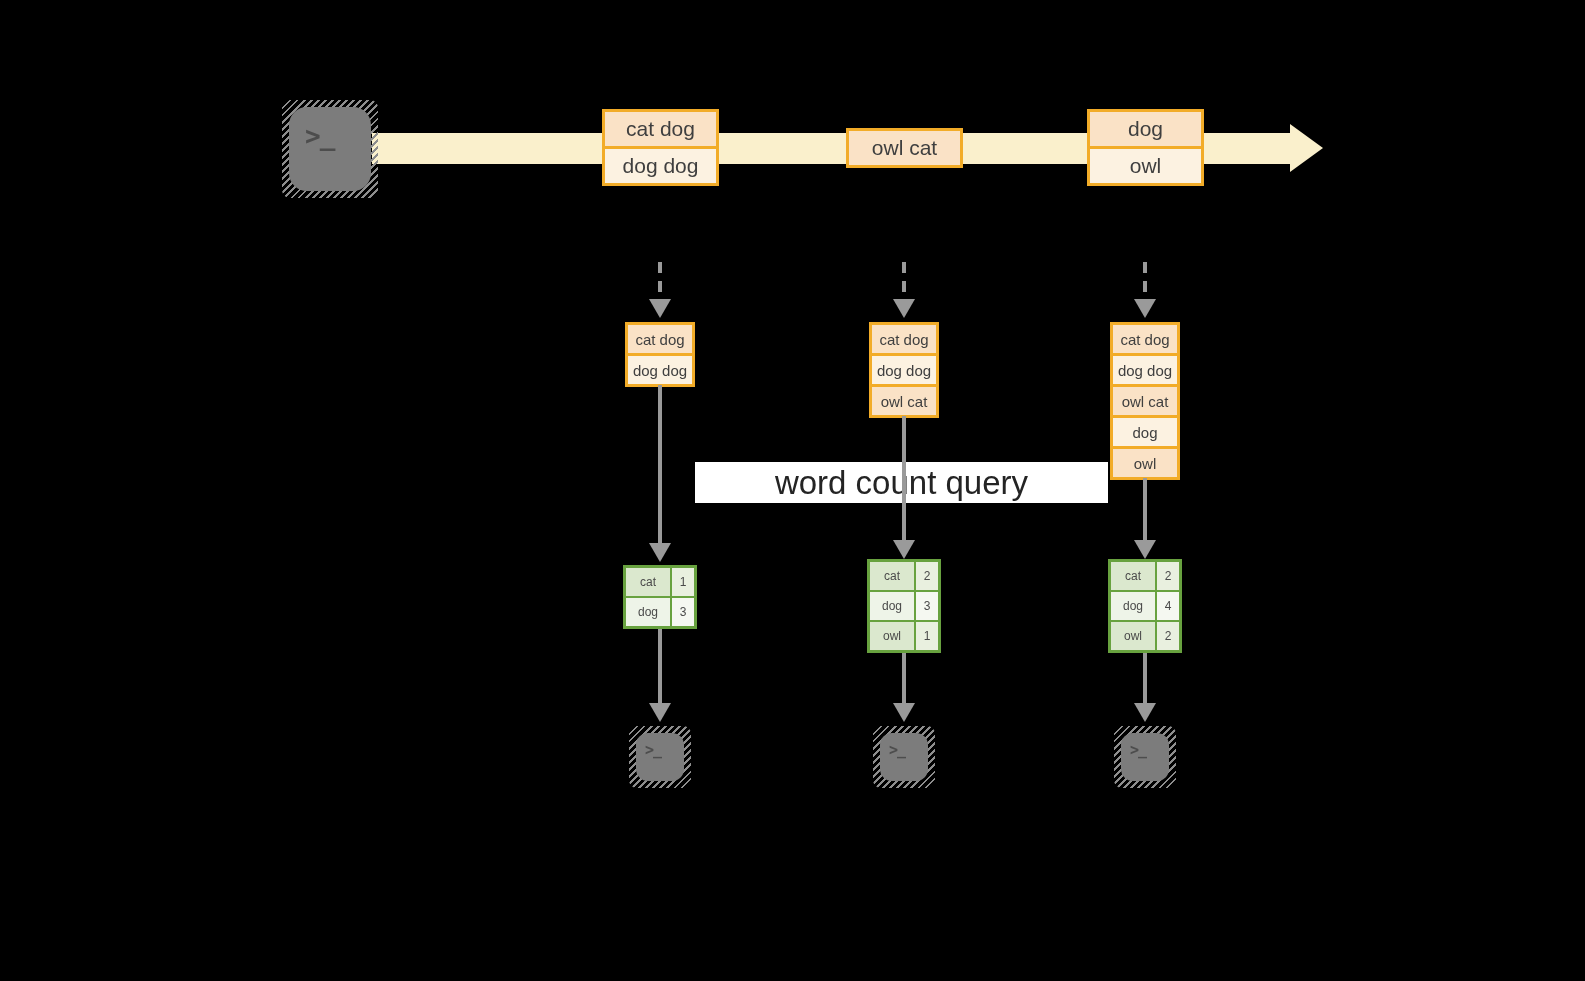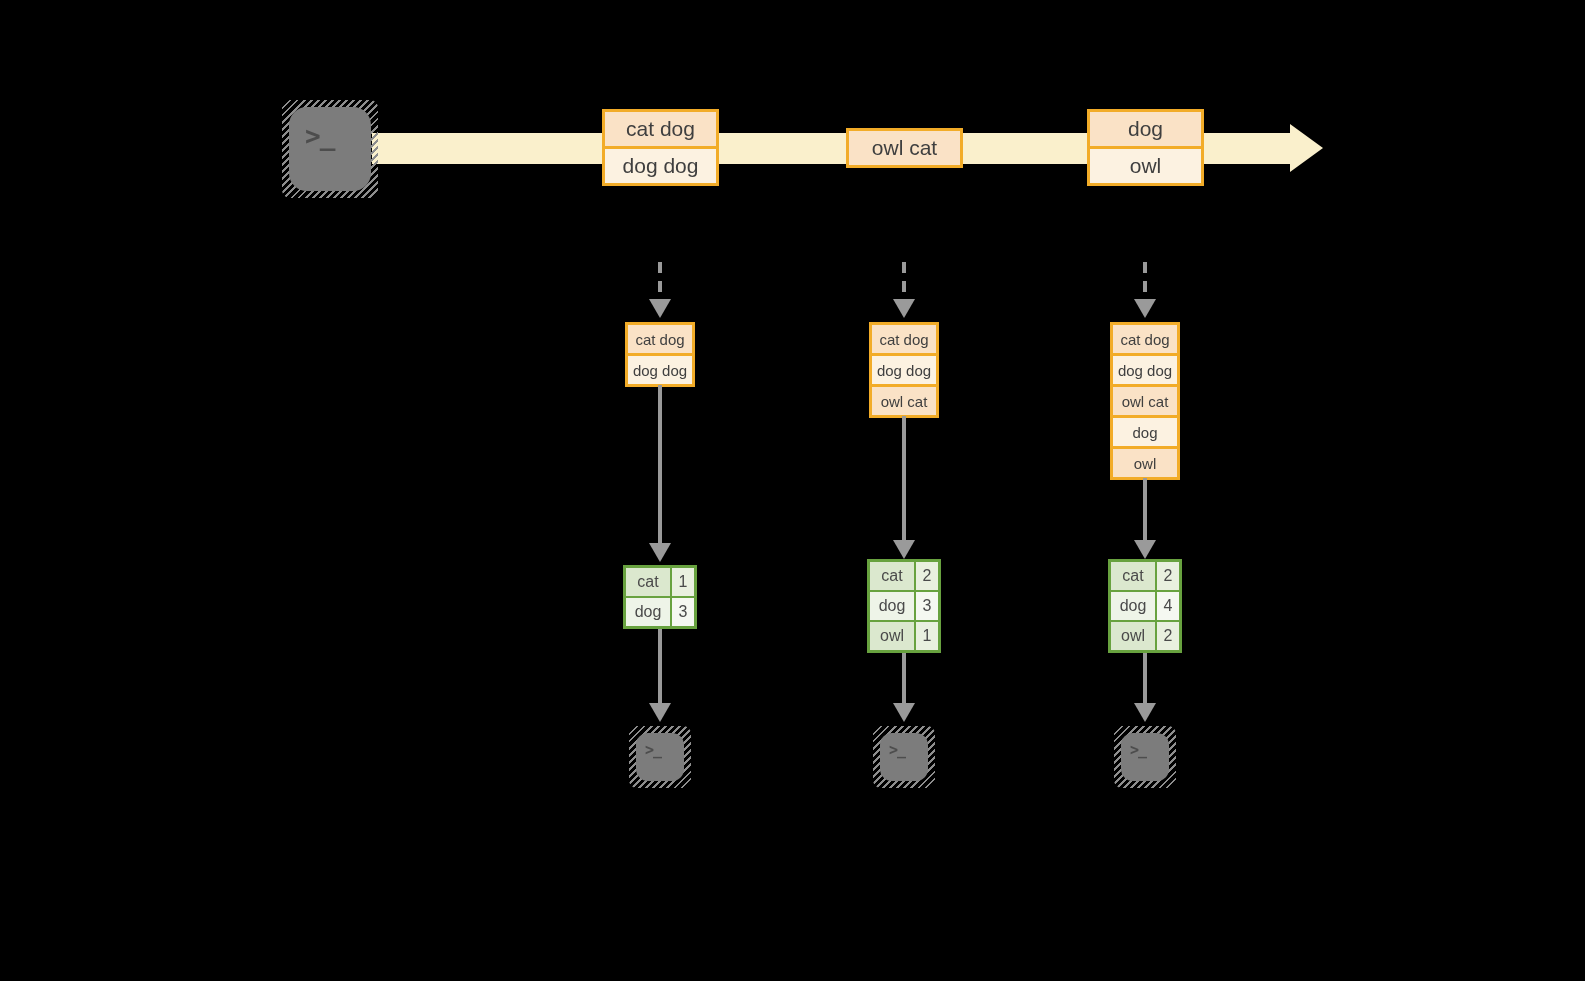--- a/index.html
+++ b/index.html
@@ -34,21 +34,21 @@
   .stack{position:absolute;box-sizing:border-box;width:70px;border:3px solid var(--box-border);
     background:var(--box-border);display:flex;flex-direction:column;gap:3px;z-index:4;}
   .stack .cell{height:28px;display:flex;align-items:center;justify-content:center;
     font-size:15px;color:var(--text-dark);}
   .fill-a{background:var(--cell-peach);}
   .fill-b{background:var(--cell-cream);}
   
   .gtable{position:absolute;box-sizing:border-box;width:74px;border:3px solid var(--table-border);
     background:var(--table-border);display:grid;grid-template-columns:44px 22px;gap:2px;z-index:4;}
   .gtable .gcell{height:28px;display:flex;align-items:center;justify-content:center;
-    font-size:16px;color:#4A4A4A;}
+    font-size:12px;color:#4A4A4A;}
   .gw-a{background:var(--table-cell-dark);}
   .gn-a{background:var(--table-cell-dark-num);}
   .gw-b{background:var(--table-cell-light);}
   .gn-b{background:var(--table-cell-light-num);}
   
   .shaft{position:absolute;width:4px;background:var(--arrow-gray);z-index:5;}
   .shaft.dashed{background:repeating-linear-gradient(to bottom,var(--arrow-gray) 0 11px,transparent 11px 19px);}
   .ahead{position:absolute;width:0;height:0;z-index:5;
     border-left:11px solid transparent;border-right:11px solid transparent;
     border-top:19px solid var(--arrow-gray);}
@@ -110,20 +110,21 @@
     <div class="cell fill-a">owl cat</div>
   </div>
   <div class="stack" style="left:1110px;top:322px;">
     <div class="cell fill-a">cat dog</div>
     <div class="cell fill-b">dog dog</div>
     <div class="cell fill-a">owl cat</div>
     <div class="cell fill-b">dog</div>
     <div class="cell fill-a">owl</div>
   </div>
 
+  <div class="query">word count query</div>
 
   <div class="shaft" style="left:658px;top:385px;height:158px;"></div>
   <div class="ahead" style="left:649px;top:543px;"></div>
   <div class="shaft" style="left:902px;top:416px;height:124px;"></div>
   <div class="ahead" style="left:893px;top:540px;"></div>
   <div class="shaft" style="left:1143px;top:478px;height:62px;"></div>
   <div class="ahead" style="left:1134px;top:540px;"></div>
 
   <div class="gtable" style="left:623px;top:565px;">
     <div class="gcell gw-a">cat</div>

